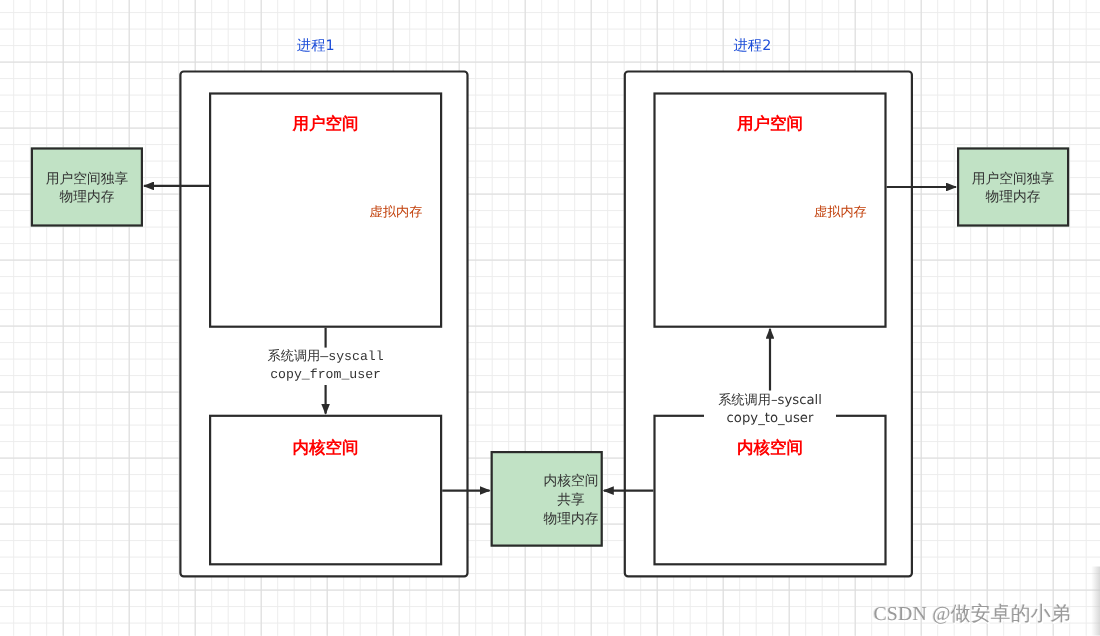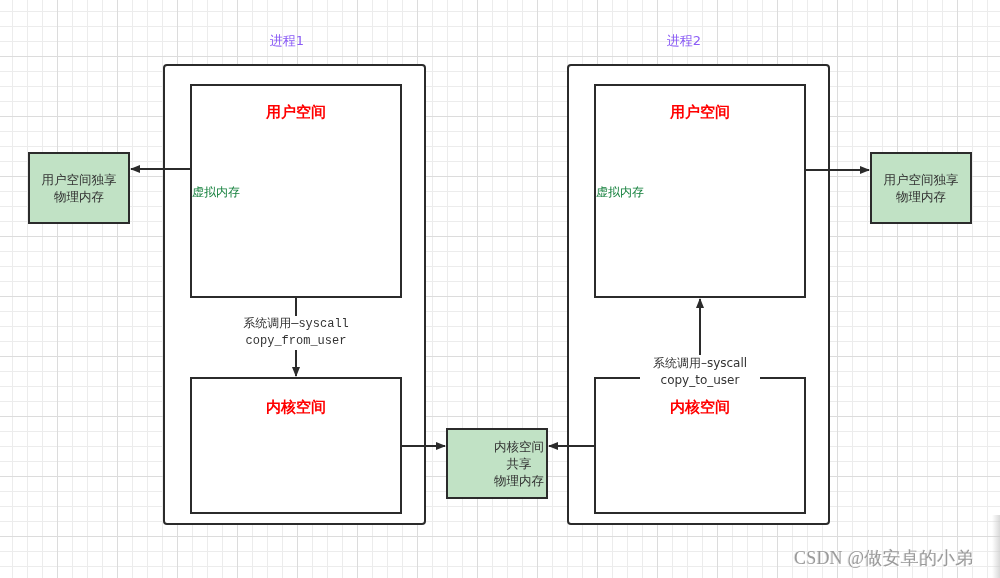--- a/index.html
+++ b/index.html
@@ -19,21 +19,21 @@
         linear-gradient(to bottom, #ececec 0, #ececec 1px, transparent 1px);
       background-size: 60px 60px, 60px 60px, 15px 15px, 15px 15px;
       background-position: 57px 0, 0 56px, 12px 0, 0 11px;
       font-family: "DejaVu Sans", "Liberation Sans", sans-serif;
       color: #333333;
     }
     .abs { position: absolute; }
 
     .process-title {
       font-size: 13px;
-      color: #8b5cf6;
+      color: #1d4ed8;
       text-align: center;
       width: 100px;
     }
 
     .process-frame {
       border: 2px solid #2b2b2b;
       border-radius: 4px;
       background: #ffffff;
       box-sizing: border-box;
     }
@@ -49,38 +49,37 @@
       right: 0;
       text-align: center;
       color: #ff0000;
       font-weight: bold;
       font-size: 15px;
     }
     .space-sub {
       position: absolute;
       left: 0;
       right: 16px;
-      text-align: left;
+      text-align: right;
       font-size: 12px;
-      color: #15803d;
+      color: #c2410c;
     }
 
     .mem-box {
       background: #c1e2c5;
       border: 2px solid #2b2b2b;
       box-sizing: border-box;
       display: flex;
       align-items: center;
       justify-content: center;
       flex-direction: column;
       font-size: 12.5px;
       line-height: 17px;
       color: #333333;
       text-align: center;
-      margin-top: 18px;
     }
 
     .call-label {
       font-size: 12px;
       line-height: 17px;
       text-align: center;
       background: #ffffff;
       color: #333333;
       white-space: nowrap;
     }
@@ -143,21 +142,21 @@
 <div class="abs mem-box" style="left:28px; top:134px; width:102px; height:72px;">
   <span>用户空间独享</span>
   <span>物理内存</span>
 </div>
 
 <div class="abs mem-box" style="left:870px; top:134px; width:102px; height:72px;">
   <span>用户空间独享</span>
   <span>物理内存</span>
 </div>
 
-<div class="abs mem-box" style="left:446px; top:410px; width:102px; height:71px;padding-left:44px;">
+<div class="abs mem-box" style="left:446px; top:410px; width:102px; height:87px;padding-left:44px;">
   <span>内核空间共享</span>
   <span>物理内存</span>
 </div>
 
 <svg class="connectors" viewBox="0 0 1000 578">
   <defs>
     <marker id="arrowhead" markerWidth="10" markerHeight="8" refX="9" refY="4" orient="auto" markerUnits="userSpaceOnUse">
       <path d="M0,0 L10,4 L0,8 Z" fill="#2b2b2b"></path>
     </marker>
   </defs>

